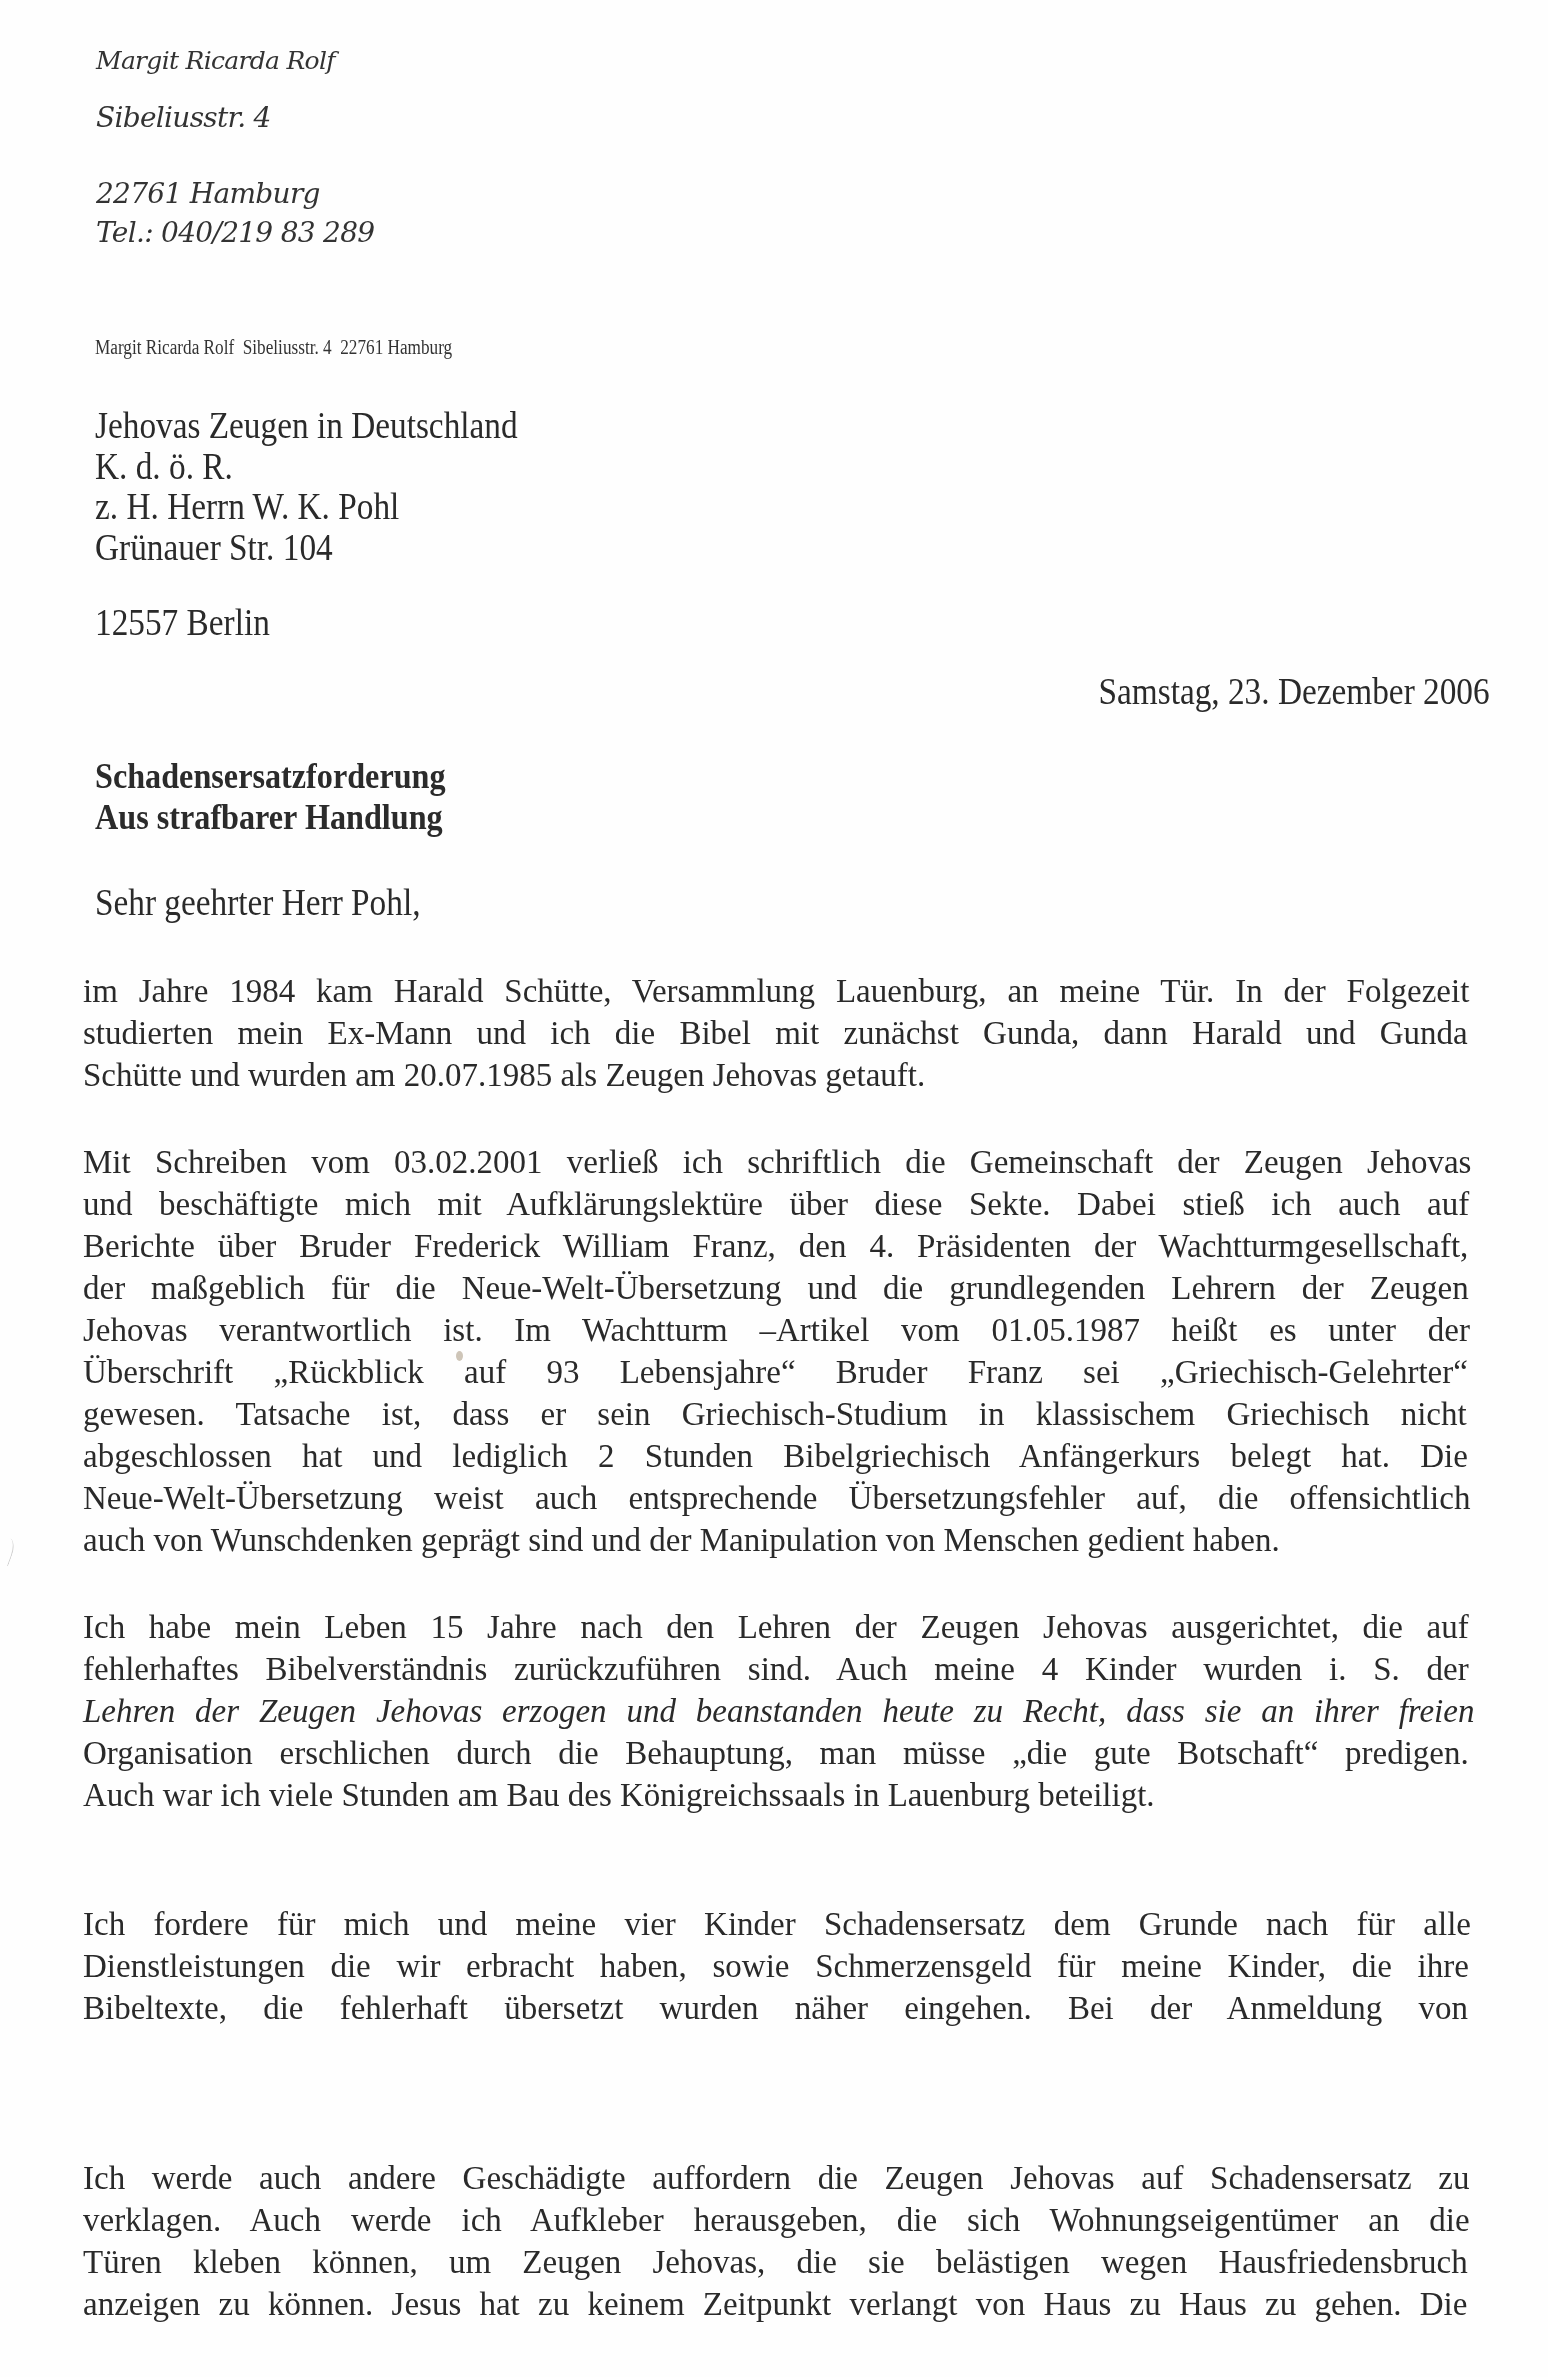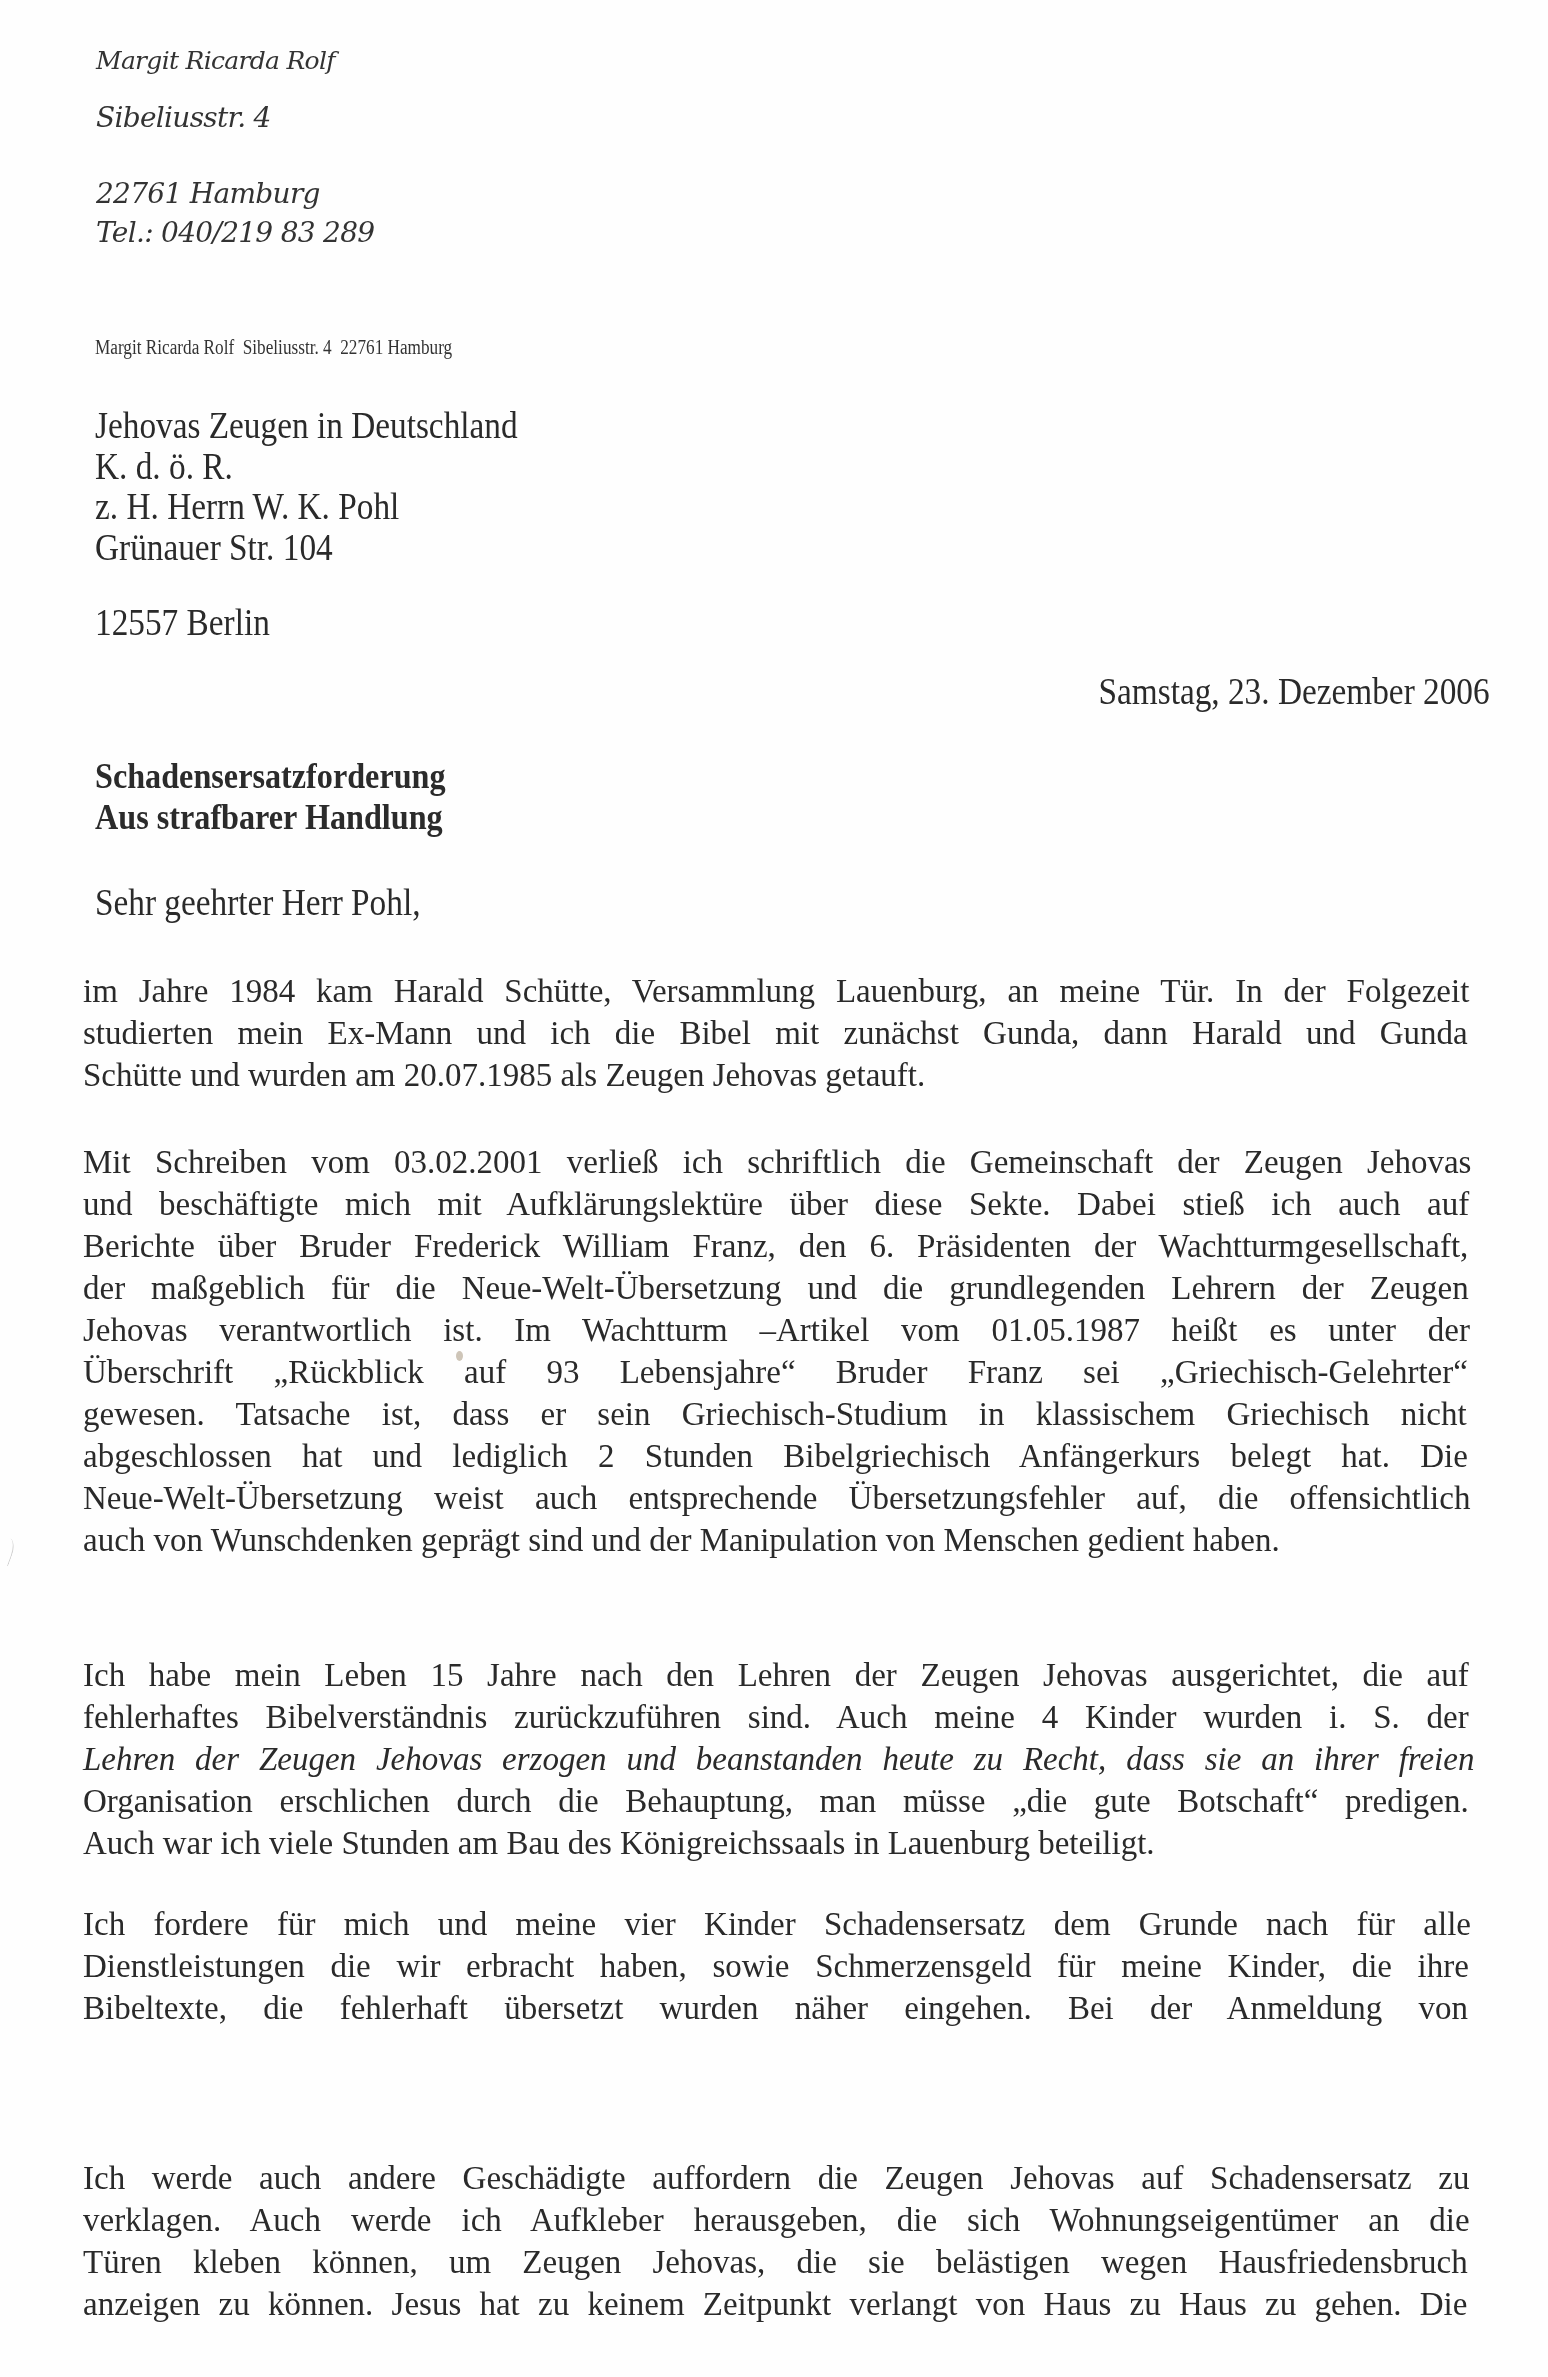--- a/index.html
+++ b/index.html
@@ -54,32 +54,32 @@
 
   <div class="para" style="top:970px">
     <span class="line" style="white-space: nowrap; text-align: left;"><span style="display: inline-block; transform-origin: left top; word-spacing: 12.6px;">im Jahre 1984 kam Harald Schütte, Versammlung Lauenburg, an meine Tür. In der Folgezeit</span></span>
     <span class="line" style="white-space: nowrap; text-align: left;"><span style="display: inline-block; transform-origin: left top; word-spacing: 16px;">studierten mein Ex-Mann und ich die Bibel mit zunächst Gunda, dann Harald und Gunda</span></span>
     <span class="line last" style="white-space: nowrap; text-align: left;"><span style="display: inline-block; transform-origin: left top;">Schütte und wurden am 20.07.1985 als Zeugen Jehovas getauft.</span></span>
   </div>
 
   <div class="para" style="top:1141px">
     <span class="line" style="white-space: nowrap; text-align: left;"><span style="display: inline-block; transform-origin: left top; word-spacing: 16px;">Mit Schreiben vom 03.02.2001 verließ ich schriftlich die Gemeinschaft der Zeugen Jehovas</span></span>
     <span class="line" style="white-space: nowrap; text-align: left;"><span style="display: inline-block; transform-origin: left top; word-spacing: 18.3px;">und beschäftigte mich mit Aufklärungslektüre über diese Sekte. Dabei stieß ich auch auf</span></span>
-    <span class="line" style="white-space: nowrap; text-align: left;"><span style="display: inline-block; transform-origin: left top; word-spacing: 14.7px;">Berichte über Bruder Frederick William Franz, den 6. Präsidenten der Wachtturmgesellschaft,</span></span>
+    <span class="line" style="white-space: nowrap; text-align: left;"><span style="display: inline-block; transform-origin: left top; word-spacing: 14.7px;">Berichte über Bruder Frederick William Franz, den 4. Präsidenten der Wachtturmgesellschaft,</span></span>
     <span class="line" style="white-space: nowrap; text-align: left;"><span style="display: inline-block; transform-origin: left top; word-spacing: 17.7px;">der maßgeblich für die Neue-Welt-Übersetzung und die grundlegenden Lehrern der Zeugen</span></span>
     <span class="line" style="white-space: nowrap; text-align: left;"><span style="display: inline-block; transform-origin: left top; word-spacing: 23.4px;">Jehovas verantwortlich ist. Im Wachtturm –Artikel vom 01.05.1987 heißt es unter der</span></span>
     <span class="line" style="white-space: nowrap; text-align: left;"><span style="display: inline-block; transform-origin: left top; word-spacing: 32px;">Überschrift „Rückblick auf 93 Lebensjahre“ Bruder Franz sei „Griechisch-Gelehrter“</span></span>
     <span class="line" style="white-space: nowrap; text-align: left;"><span style="display: inline-block; transform-origin: left top; word-spacing: 23px;">gewesen. Tatsache ist, dass er sein Griechisch-Studium in klassischem Griechisch nicht</span></span>
     <span class="line" style="white-space: nowrap; text-align: left;"><span style="display: inline-block; transform-origin: left top; word-spacing: 22px;">abgeschlossen hat und lediglich 2 Stunden Bibelgriechisch Anfängerkurs belegt hat. Die</span></span>
     <span class="line" style="white-space: nowrap; text-align: left;"><span style="display: inline-block; transform-origin: left top; word-spacing: 23px;">Neue-Welt-Übersetzung weist auch entsprechende Übersetzungsfehler auf, die offensichtlich</span></span>
     <span class="line last" style="white-space: nowrap; text-align: left;"><span style="display: inline-block; transform-origin: left top;">auch von Wunschdenken geprägt sind und der Manipulation von Menschen gedient haben.</span></span>
   </div>
 
   <div class="para" style="top:1606px">
-    <span class="line" style="white-space: nowrap; text-align: left; margin-top: 48px;"><span style="display: inline-block; transform-origin: left top; word-spacing: 15.4px;">Ich habe mein Leben 15 Jahre nach den Lehren der Zeugen Jehovas ausgerichtet, die auf</span></span>
+    <span class="line" style="white-space: nowrap; text-align: left;"><span style="display: inline-block; transform-origin: left top; word-spacing: 15.4px;">Ich habe mein Leben 15 Jahre nach den Lehren der Zeugen Jehovas ausgerichtet, die auf</span></span>
     <span class="line" style="white-space: nowrap; text-align: left;"><span style="display: inline-block; transform-origin: left top; word-spacing: 18.5px;">fehlerhaftes Bibelverständnis zurückzuführen sind. Auch meine 4 Kinder wurden i. S. der</span></span>
     <span class="line" style="white-space: nowrap; text-align: center; font-style: italic;"><span style="display: inline-block; transform-origin: left top; word-spacing: 11.6px;">Lehren der Zeugen Jehovas erzogen und beanstanden heute zu Recht, dass sie an ihrer freien</span></span>
     <span class="line" style="white-space: nowrap; text-align: left;"><span style="display: inline-block; transform-origin: left top; word-spacing: 18.4px;">Organisation erschlichen durch die Behauptung, man müsse „die gute Botschaft“ predigen.</span></span>
     <span class="line last" style="white-space: nowrap; text-align: left;"><span style="display: inline-block; transform-origin: left top;">Auch war ich viele Stunden am Bau des Königreichssaals in Lauenburg beteiligt.</span></span>
   </div>
 
   <div class="para" style="top:1903px">
     <span class="line" style="white-space: nowrap; text-align: left;"><span style="display: inline-block; transform-origin: left top; word-spacing: 20px;">Ich fordere für mich und meine vier Kinder Schadensersatz dem Grunde nach für alle</span></span>
     <span class="line" style="white-space: nowrap; text-align: left;"><span style="display: inline-block; transform-origin: left top; word-spacing: 17.4px;">Dienstleistungen die wir erbracht haben, sowie Schmerzensgeld für meine Kinder, die ihre</span></span>
     <span class="line" style="white-space: nowrap; text-align: left;"><span style="display: inline-block; transform-origin: left top; word-spacing: 28px;">Bibeltexte, die fehlerhaft übersetzt wurden näher eingehen. Bei der Anmeldung von</span></span>

